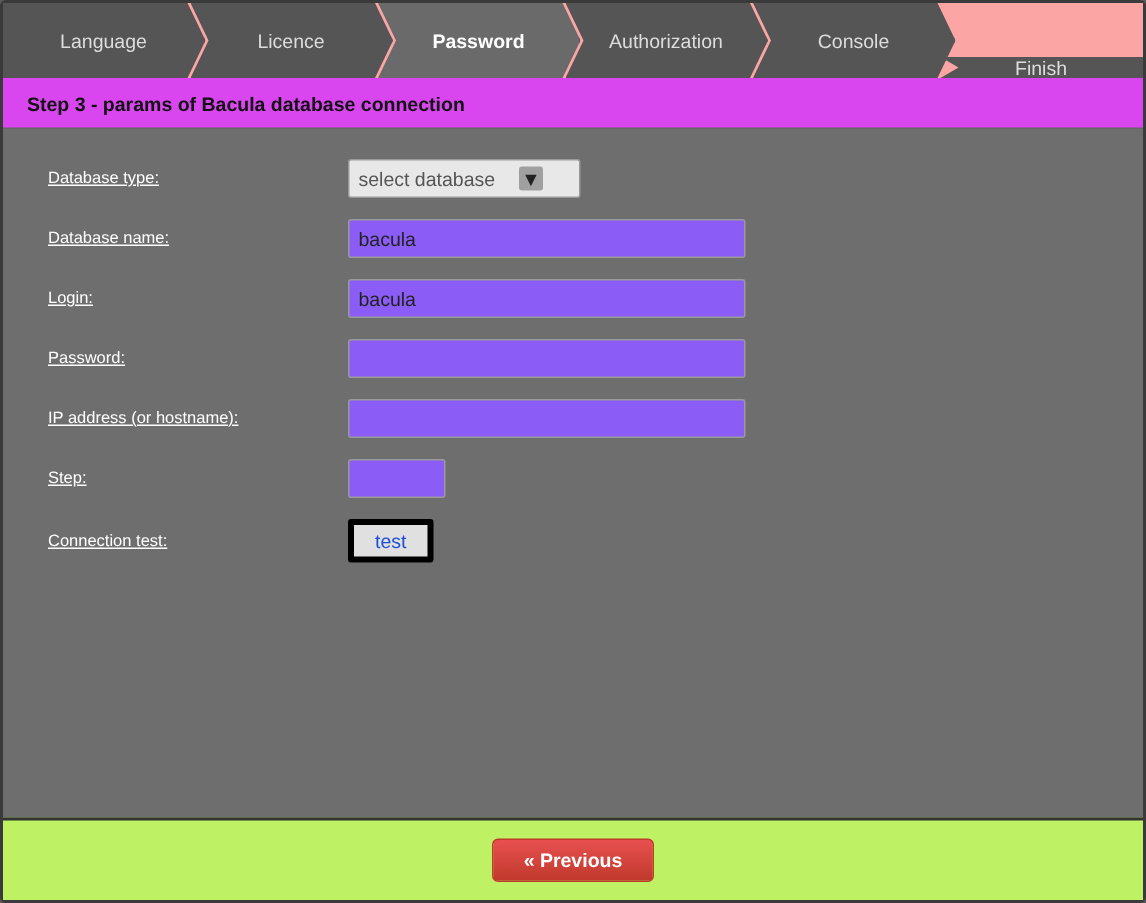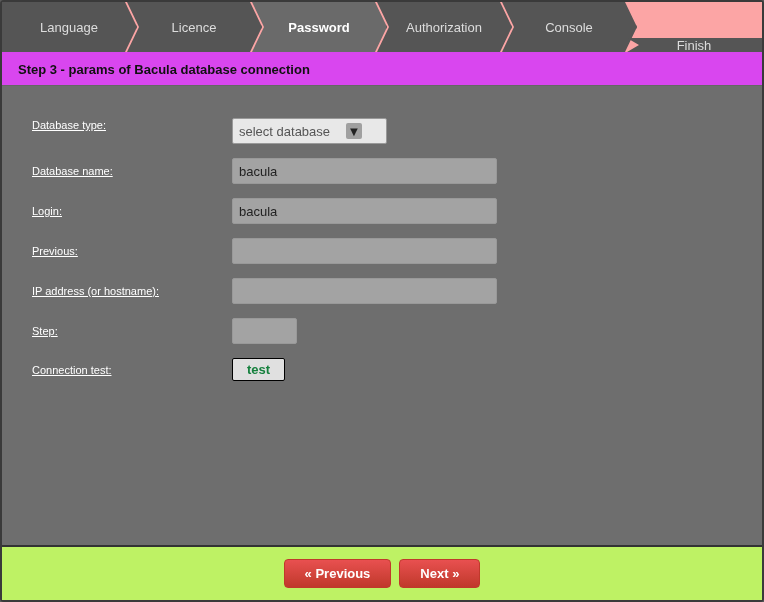--- a/index.html
+++ b/index.html
@@ -99,28 +99,27 @@
       text-decoration: underline;
     }
 
     .form-input {
       width: 265px;
       height: 26px;
       border: 1px solid #999;
       border-radius: 2px;
       padding: 2px 6px;
       font-size: 13px;
-      background: #a3a3a3;
+      background: #8b5cf6;
       color: #222;
     }
 
     .select-wrapper {
       position: relative;
       width: 136px;
-      margin-top: 12px;
     }
 
     .form-select {
       width: 155px;
       height: 26px;
       border: 1px solid #999;
       border-radius: 2px;
       padding: 2px 6px;
       font-size: 13px;
       background: #e8e8e8;
@@ -144,26 +143,25 @@
       pointer-events: none;
     }
 
     .port-input {
       width: 65px;
     }
 
     .test-button {
       padding: 3px 14px;
       background: #e0e0e0;
-      border: 1px solid #000000;
-      border-radius: 2px;
-      font-size: 13px;
-      cursor: pointer;
-      color: #15803d;
-      font-weight: bold;
+      border: 4px solid #000000;
+      border-radius: 2px;
+      font-size: 13px;
+      cursor: pointer;
+      color: #1d4ed8;
     }
 
     
     .footer {
       height: 55px;
       background: #bef264;
       border-top: 2px solid #333;
       display: flex;
       align-items: center;
       justify-content: center;
@@ -230,21 +228,21 @@
       <label class="form-label">Database name:</label>
       <input class="form-input" type="text" value="bacula" style="">
     </div>
 
     <div class="form-row">
       <label class="form-label">Login:</label>
       <input class="form-input" type="text" value="bacula" style="">
     </div>
 
     <div class="form-row">
-      <label class="form-label">Previous:</label>
+      <label class="form-label">Password:</label>
       <input class="form-input" type="password" style="">
     </div>
 
     <div class="form-row">
       <label class="form-label">IP address (or hostname):</label>
       <input class="form-input" type="text" style="">
     </div>
 
     <div class="form-row">
       <label class="form-label">Step:</label>
@@ -253,16 +251,15 @@
 
     <div class="form-row">
       <label class="form-label">Connection test:</label>
       <button class="test-button">test</button>
     </div>
 
   </div>
 
   <div class="footer">
     <button class="nav-button">« Previous</button>
-    <button class="nav-button">Next »</button>
   </div>
 
 </div>
 
 </body></html>

